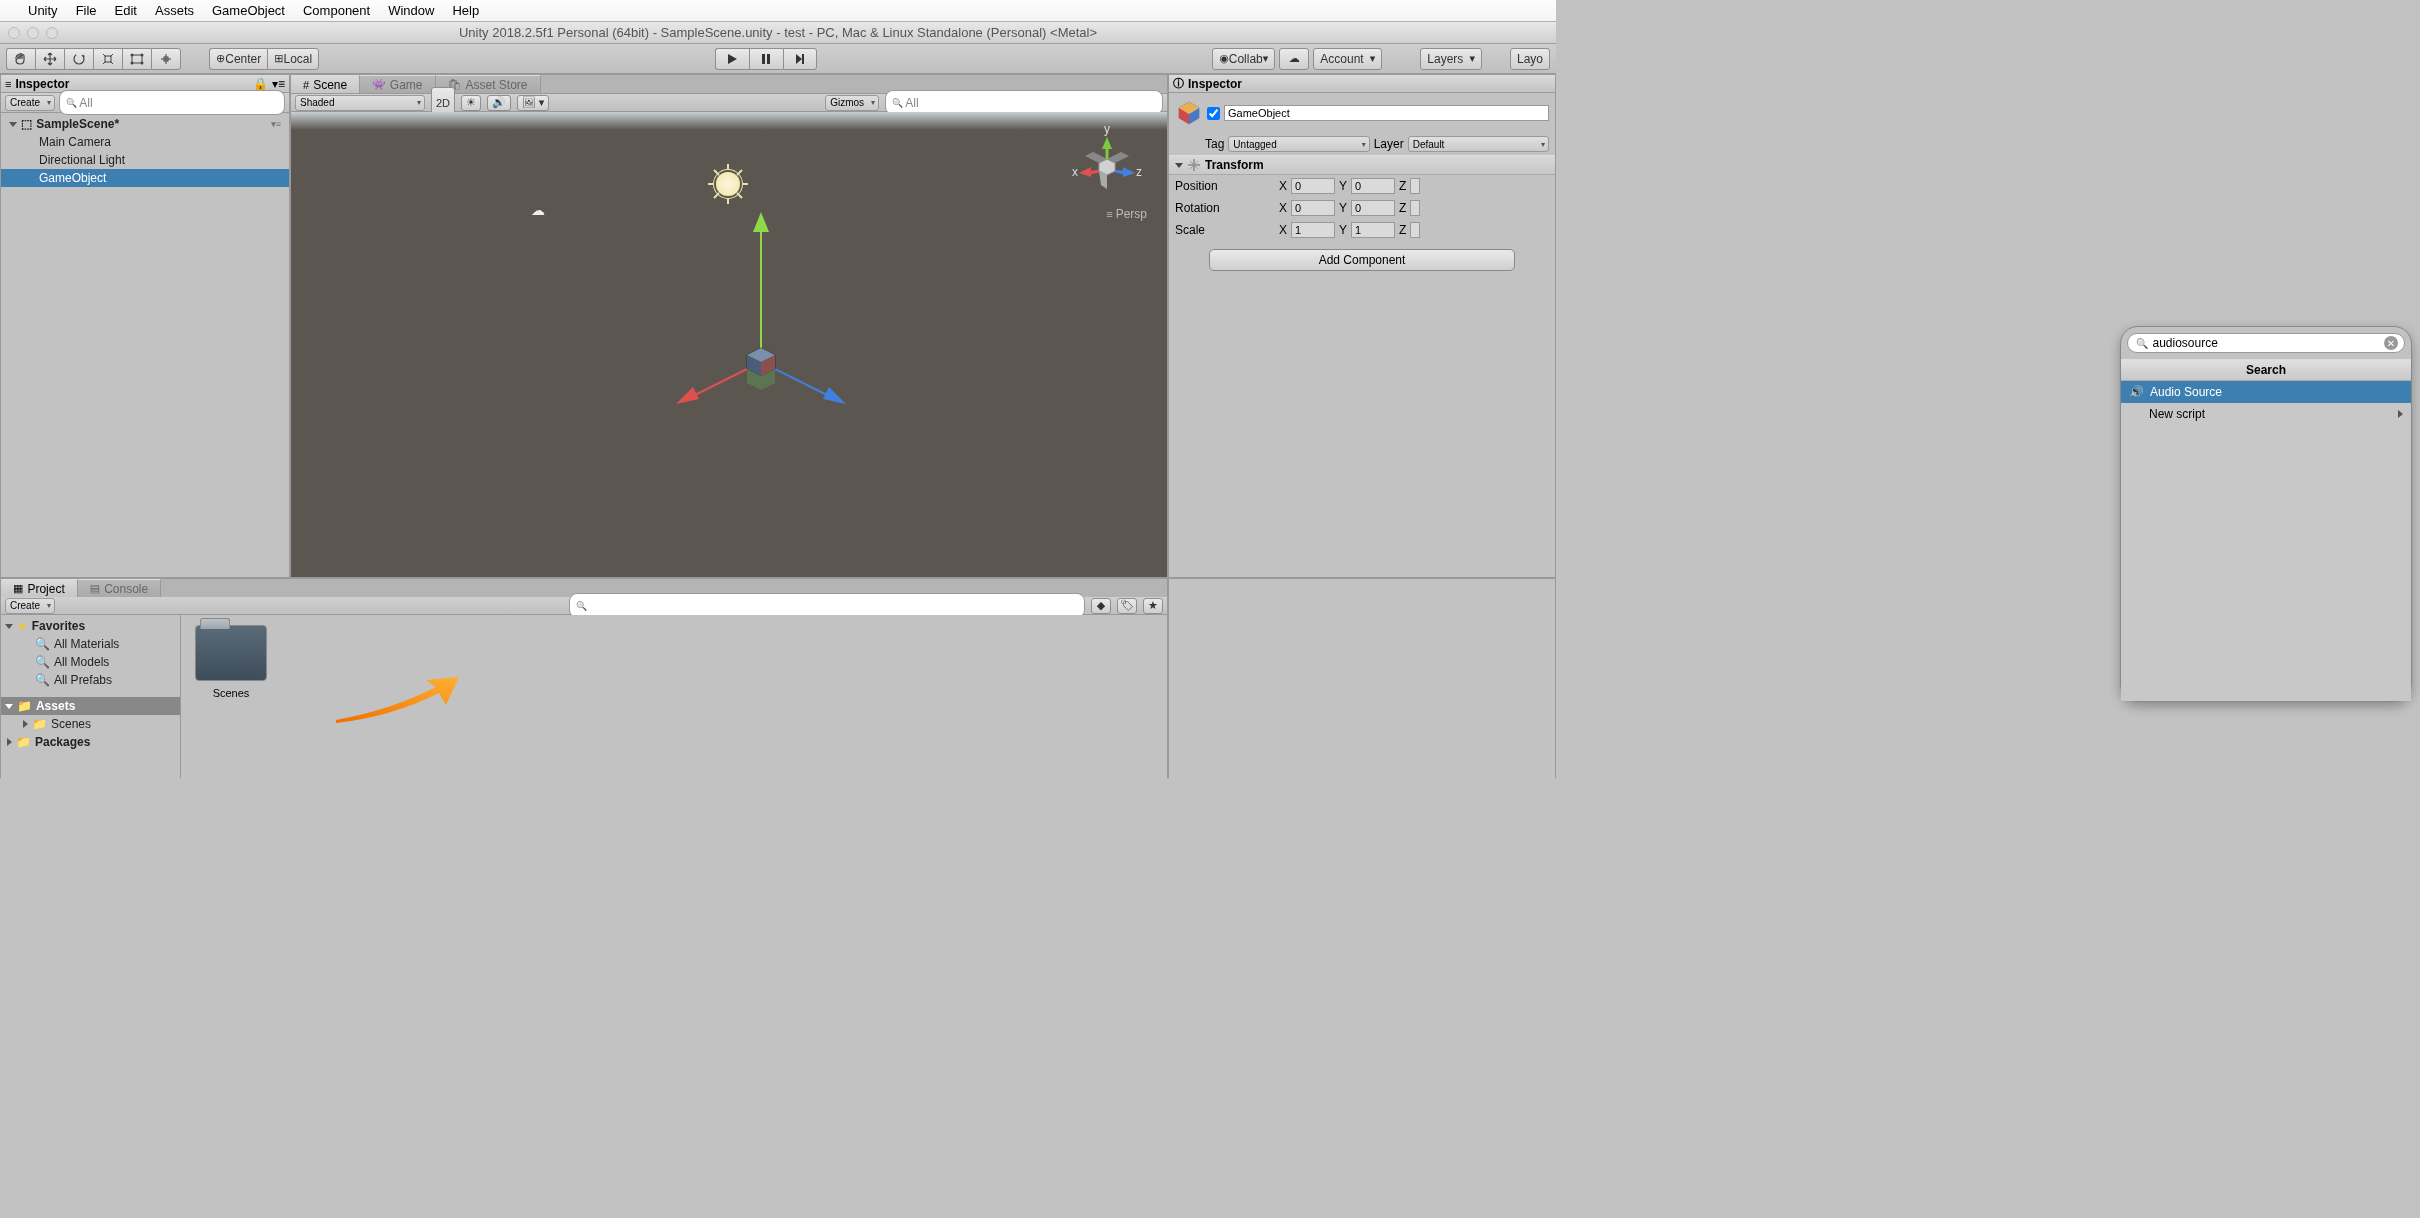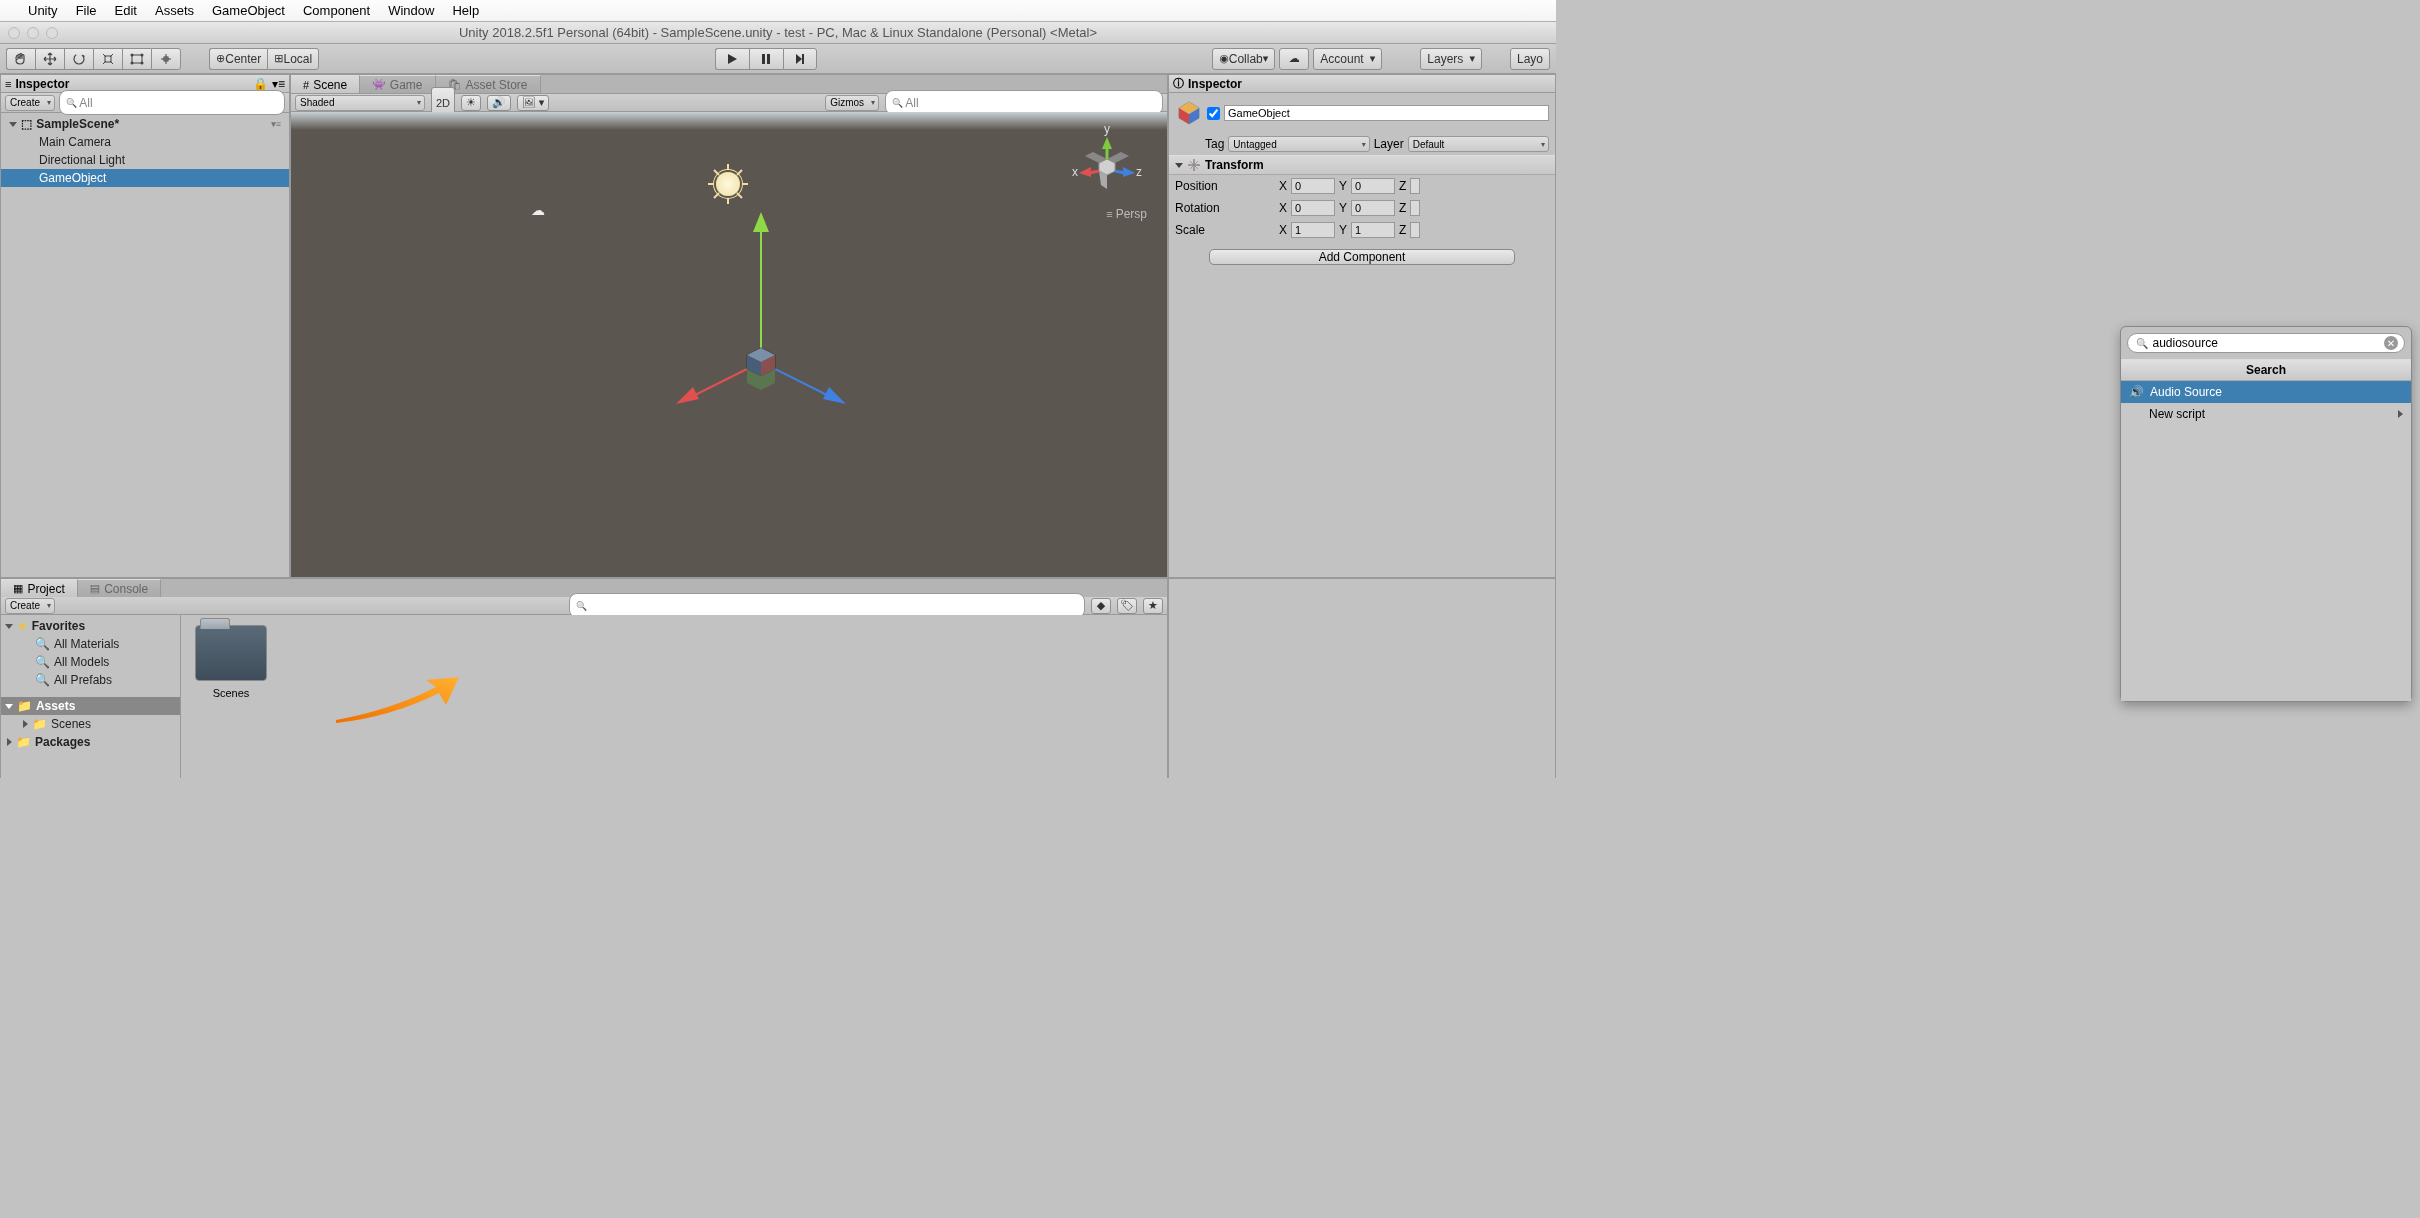--- a/index.html
+++ b/index.html
@@ -40,22 +40,22 @@
 .gizmo3d{position:absolute;top:10px;right:20px;width:80px;height:80px}
 .persp{position:absolute;top:95px;right:20px;color:#bbb;font-size:11px}
 .sun{position:absolute;top:60px;left:425px;width:24px;height:24px;background:radial-gradient(circle,#fff8e0,#f0e0a0);border-radius:50%;box-shadow:0 0 0 2px #5c5651,0 0 0 3px #f0e0a0}
 .sun::before,.sun::after{content:"";position:absolute;background:#f0e0a0}
 .camera-icon{position:absolute;top:90px;left:240px;color:#eee;font-size:14px}
 .inspector{width:388px;border:1px solid #999;background:#c2c2c2;display:flex;flex-direction:column}
 .insp-row{display:flex;align-items:center;padding:3px 6px;gap:4px;font-size:11px}
 .insp-input{border:1px solid #999;background:#fff;height:16px;padding:0 3px;font-size:11px}
 .insp-input.dark{background:#dadada}
 .comp-header{background:linear-gradient(#d8d8d8,#c8c8c8);border-top:1px solid #ddd;border-bottom:1px solid #aaa;padding:2px 6px;display:flex;align-items:center;gap:4px;font-weight:bold;font-size:11px}
-.add-comp-btn{margin:8px 40px;height:16px;background:linear-gradient(#eaeaea,#cfcfcf);border:1px solid #888;border-radius:5px;display:flex;align-items:center;justify-content:center;font-size:12px}
-.popup{position:absolute;top:326px;right:8px;width:292px;background:#c2c2c2;border:1px solid #888;box-shadow:0 4px 12px rgba(0,0,0,0.3);border-radius:6px;z-index:100}
+.add-comp-btn{margin:8px 40px;height:22px;background:linear-gradient(#eaeaea,#cfcfcf);border:1px solid #888;border-radius:5px;display:flex;align-items:center;justify-content:center;font-size:12px}
+.popup{position:absolute;top:326px;right:8px;width:292px;background:#c2c2c2;border:1px solid #888;box-shadow:0 4px 12px rgba(0,0,0,0.3);border-radius:18px;z-index:100}
 .popup-search{margin:6px;height:20px;border-radius:10px;border:1px solid #999;background:#fff;padding:0 8px;display:flex;align-items:center;position:relative}
 .popup-search::before{content:"🔍";font-size:10px;margin-right:4px;filter:grayscale(1)}
 .popup-search input{border:none;outline:none;flex:1;font-size:12px}
 .popup-search .clear{position:absolute;right:6px;width:14px;height:14px;background:#999;border-radius:50%;color:#fff;font-size:10px;display:flex;align-items:center;justify-content:center}
 .popup-header{background:linear-gradient(#e0e0e0,#c8c8c8);text-align:center;padding:3px;font-weight:bold;font-size:12px;border-top:1px solid #ddd;border-bottom:1px solid #aaa}
 .popup-item{padding:4px 8px;display:flex;align-items:center;gap:6px;font-size:12px}
 .popup-item.selected{background:#3e7fb1;color:#fff}
 .popup-list{height:320px;background:#c8c8c8}
 .bottom{display:flex;height:230px}
 .project{flex:1;border:1px solid #999;background:#c2c2c2;display:flex;flex-direction:column}

